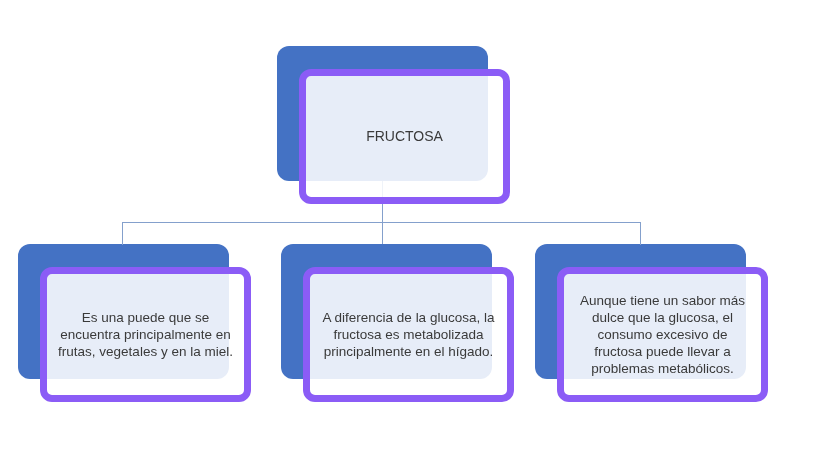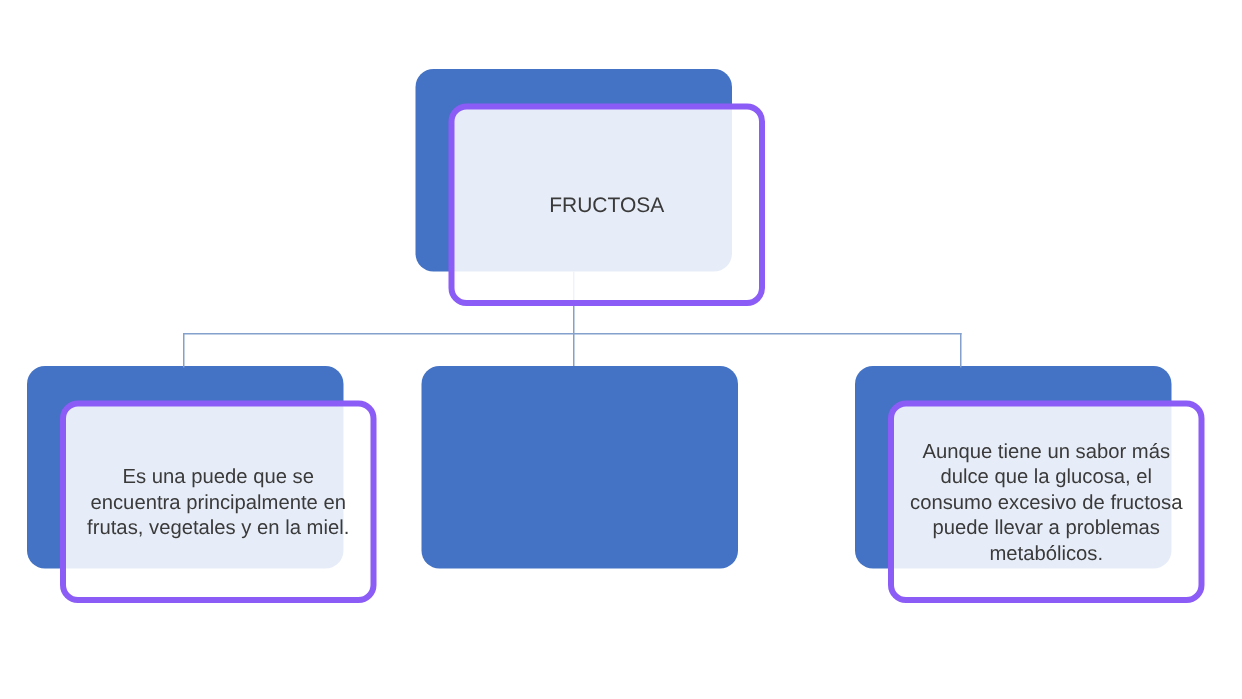--- a/index.html
+++ b/index.html
@@ -15,39 +15,39 @@
     position:absolute;left:0;top:0;
     width:211px;height:135px;
     background:#4472C4;
     border-radius:12px;
     z-index:0;
   }
   .front{
     position:absolute;left:22px;top:23px;
     width:211px;height:135px;
     background:rgba(255,255,255,0.87);
-    border:4px solid #8b5cf6;
+    border:7px solid #8b5cf6;
     border-radius:12px;
     z-index:2;
     display:flex;align-items:center;justify-content:center;
     text-align:center;
     color:#3A3A3A;
     box-sizing:border-box;
   }
   .label{padding:0 10px;font-size:13.5px;line-height:1.27;}
   .root-label{font-size:14px;line-height:1.2;}
   .line{position:absolute;background:#84A0CC;z-index:1;}
   .line-root-stem{left:382px;top:181px;width:1px;height:63px;}
   .line-horizontal{left:122px;top:222px;width:519px;height:1px;}
   .line-left-drop{left:122px;top:222px;width:1px;height:23px;}
   .line-right-drop{left:640px;top:222px;width:1px;height:23px;}
   .node-root{left:277px;top:46px;}
   .node-c1{left:18px;top:244px;}
   .node-c2{left:281px;top:244px;}
-  .node-c3{left:535px;top:244px;margin-left:35px;}
+  .node-c3{left:535px;top:244px;}
 </style>
 </head>
 <body>
 
 <div class="canvas">
 
   <div class="line line-root-stem"></div>
   <div class="line line-horizontal"></div>
   <div class="line line-left-drop"></div>
   <div class="line line-right-drop"></div>
@@ -61,20 +61,23 @@
 
   <div class="node node-c1">
     <div class="back"></div>
     <div class="front">
       <div class="label">Es una puede que se encuentra principalmente en frutas, vegetales y en la miel.</div>
     </div>
   </div>
 
   <div class="node node-c2">
     <div class="back"></div>
+    <div class="front">
+      <div class="label">A diferencia de la glucosa, la fructosa es metabolizada principalmente en el hígado.</div>
+    </div>
   </div>
 
   <div class="node node-c3">
     <div class="back"></div>
     <div class="front">
       <div class="label">Aunque tiene un sabor más dulce que la glucosa, el consumo excesivo de fructosa puede llevar a problemas metabólicos.</div>
     </div>
   </div>
 
 </div>

